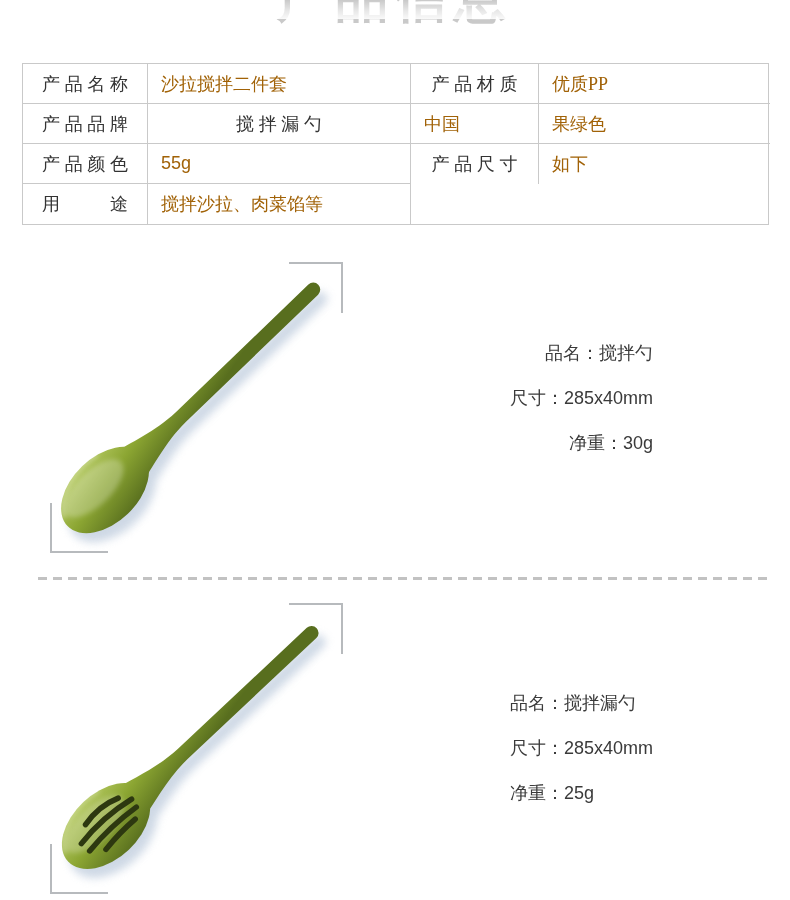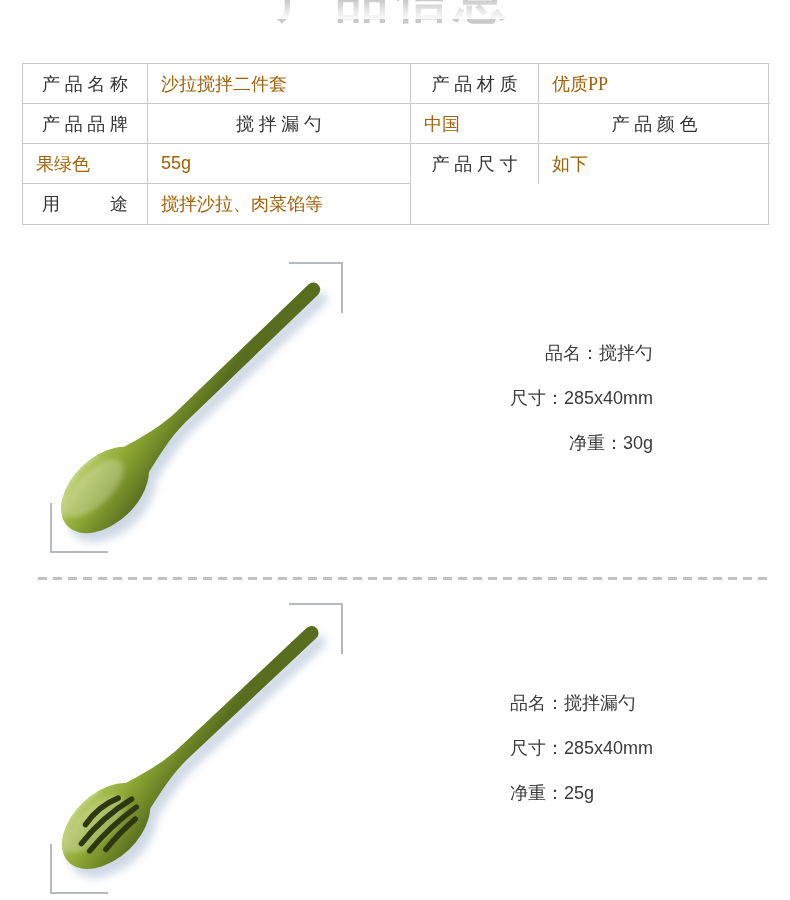--- a/index.html
+++ b/index.html
@@ -81,25 +81,25 @@
     <div class="cell lcell">
         <span class="jlabel">产品品牌</span>
       </div>
     <div class="cell lcell">
         <span class="jlabel">搅拌漏勺</span>
       </div>
     <div class="cell vcell">
         <span>中国</span>
       </div>
 
+    <div class="cell vcell">
+        <span>果绿色</span>
+      </div>
     <div class="cell lcell">
         <span class="jlabel">产品颜色</span>
-      </div>
-    <div class="cell vcell">
-        <span>果绿色</span>
       </div>
     <div class="cell vcell">
         <span>55g</span>
       </div>
 
     <div class="cell lcell">
         <span class="jlabel">产品尺寸</span>
       </div>
     <div class="cell vcell">
         <span>如下</span>

